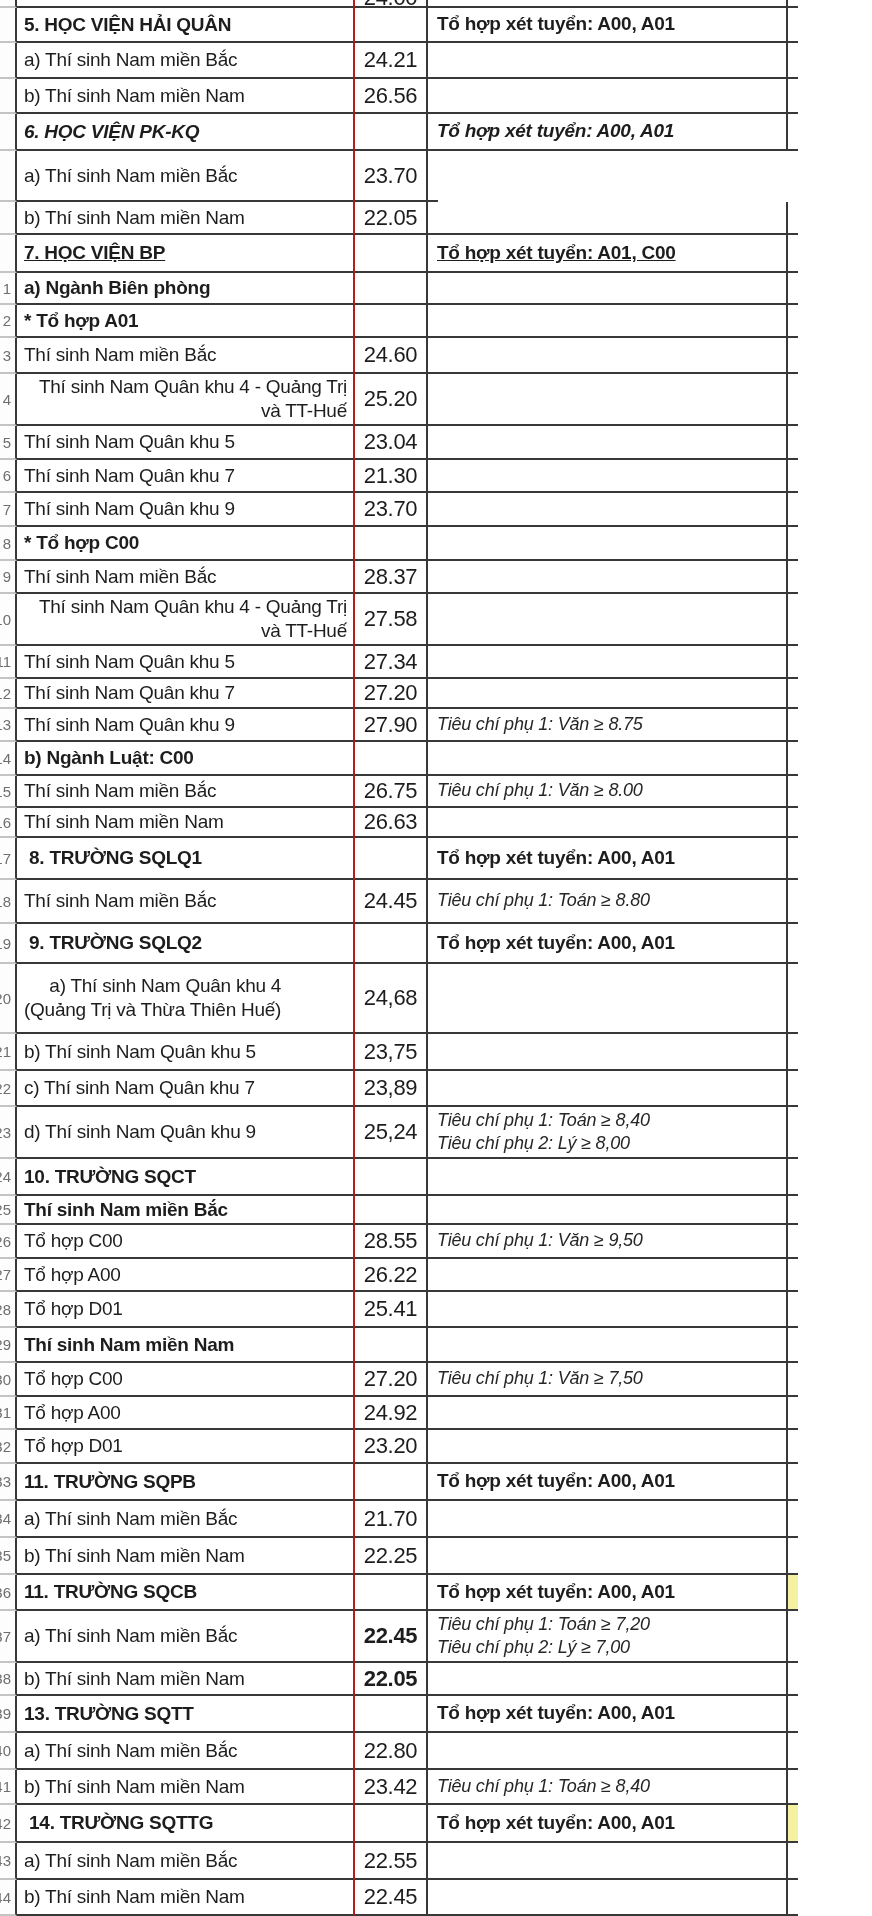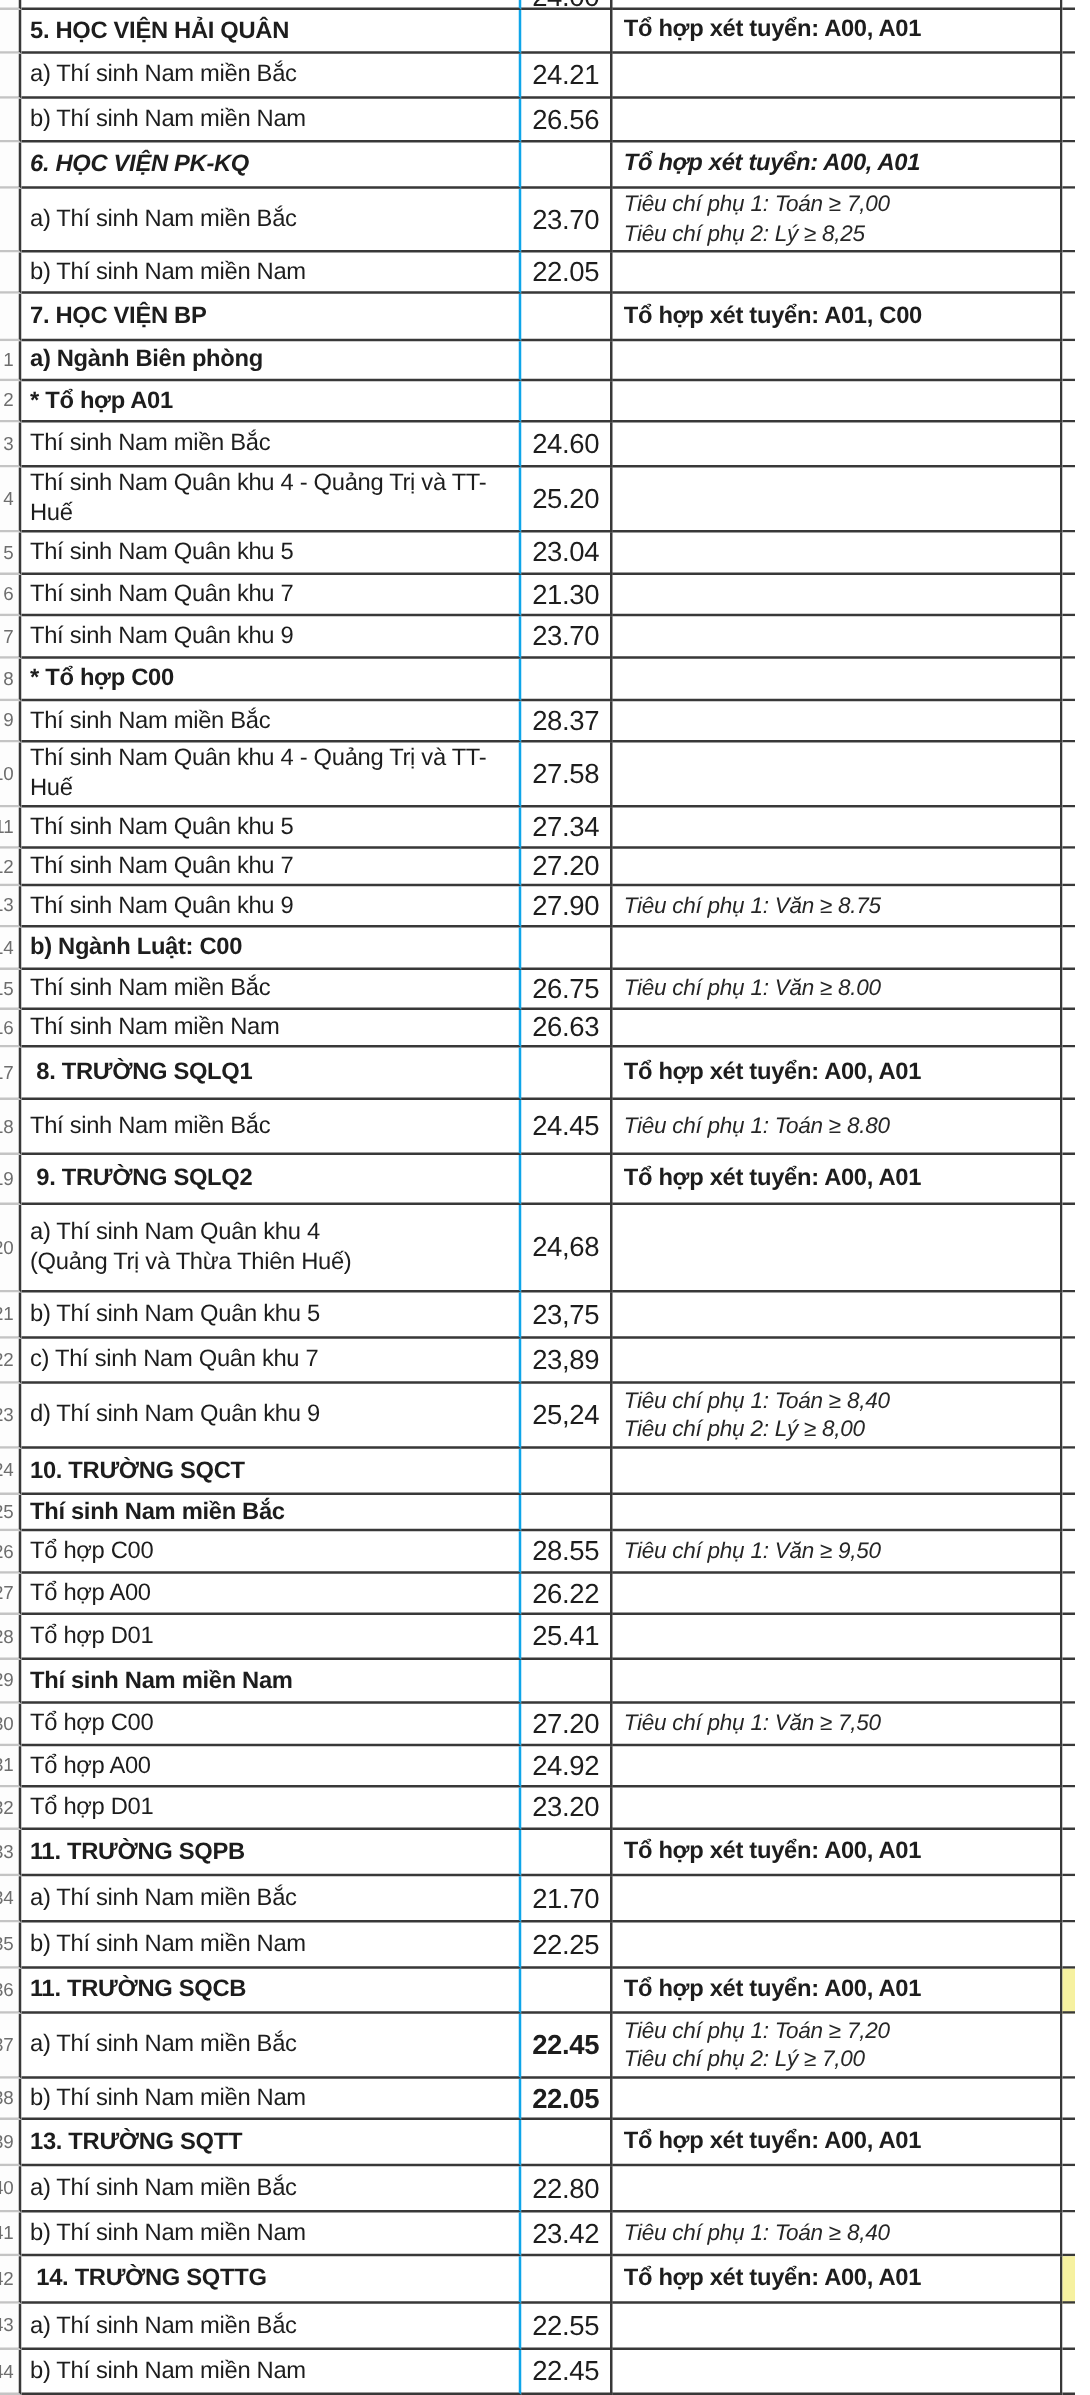--- a/index.html
+++ b/index.html
@@ -13,21 +13,21 @@
     box-sizing:border-box;display:flex;align-items:center;
     border-bottom:2px solid #383838;min-width:0;
   }
   
   .c-no{
     width:17px;justify-content:flex-end;overflow:hidden;position:relative;
     border-bottom:2px solid #c4c4c4;border-right:2px solid #383838;background:#fdfdfd;
   }
   .c-no span{font-size:15px;color:#6e6e6e;padding-right:4px;white-space:nowrap;}
   .c-name{
-    width:400px;border-right:2px solid #0ea5e9;padding:3px 6px 3px 7px;
+    width:338px;border-right:2px solid #b91c1c;padding:3px 6px 3px 7px;text-align:right;
   }
   .c-name span{
     font-size:19px;line-height:1.26;letter-spacing:-0.25px;white-space:pre-wrap;
   }
   .sec .c-name span,.sub .c-name span{font-weight:bold;}
   .c-score{
     width:73px;border-right:2px solid #383838;justify-content:center;
     font-size:22px;letter-spacing:-0.3px;position:relative;overflow:hidden;
   }
   .score-bold{font-weight:bold;}
@@ -113,40 +113,36 @@
     <div class="row" style="height: 51px;">
       <div class="cell c-no">
         <span></span>
       </div>
       <div class="cell c-name">
         <span>a) Thí sinh Nam miền Bắc</span>
       </div>
       <div class="cell c-score">
         <span>23.70</span>
       </div>
-      <div class="cell c-crit">
-        <div class="crit-italic">Tiêu chí phụ 1: Toán ≥ 7,00</div>
-        <div class="crit-italic">Tiêu chí phụ 2: Lý ≥ 8,25</div>
-      </div>
       <div class="cell c-edge"></div>
     </div>
     <div class="row" style="height: 33px;">
       <div class="cell c-no">
         <span></span>
       </div>
       <div class="cell c-name">
         <span>b) Thí sinh Nam miền Nam</span>
       </div>
       <div class="cell c-score">
         <span>22.05</span>
       </div>
       <div class="cell c-crit"></div>
       <div class="cell c-edge"></div>
     </div>
-    <div class="row sec" style="height: 38px;">
+    <div class="row sec" style="height: 38px; text-decoration: underline;">
       <div class="cell c-no">
         <span></span>
       </div>
       <div class="cell c-name">
         <span>7. HỌC VIỆN BP</span>
       </div>
       <div class="cell c-score"></div>
       <div class="cell c-crit">
         <div class="crit-bold">Tổ hợp xét tuyển: A01, C00</div>
       </div>

